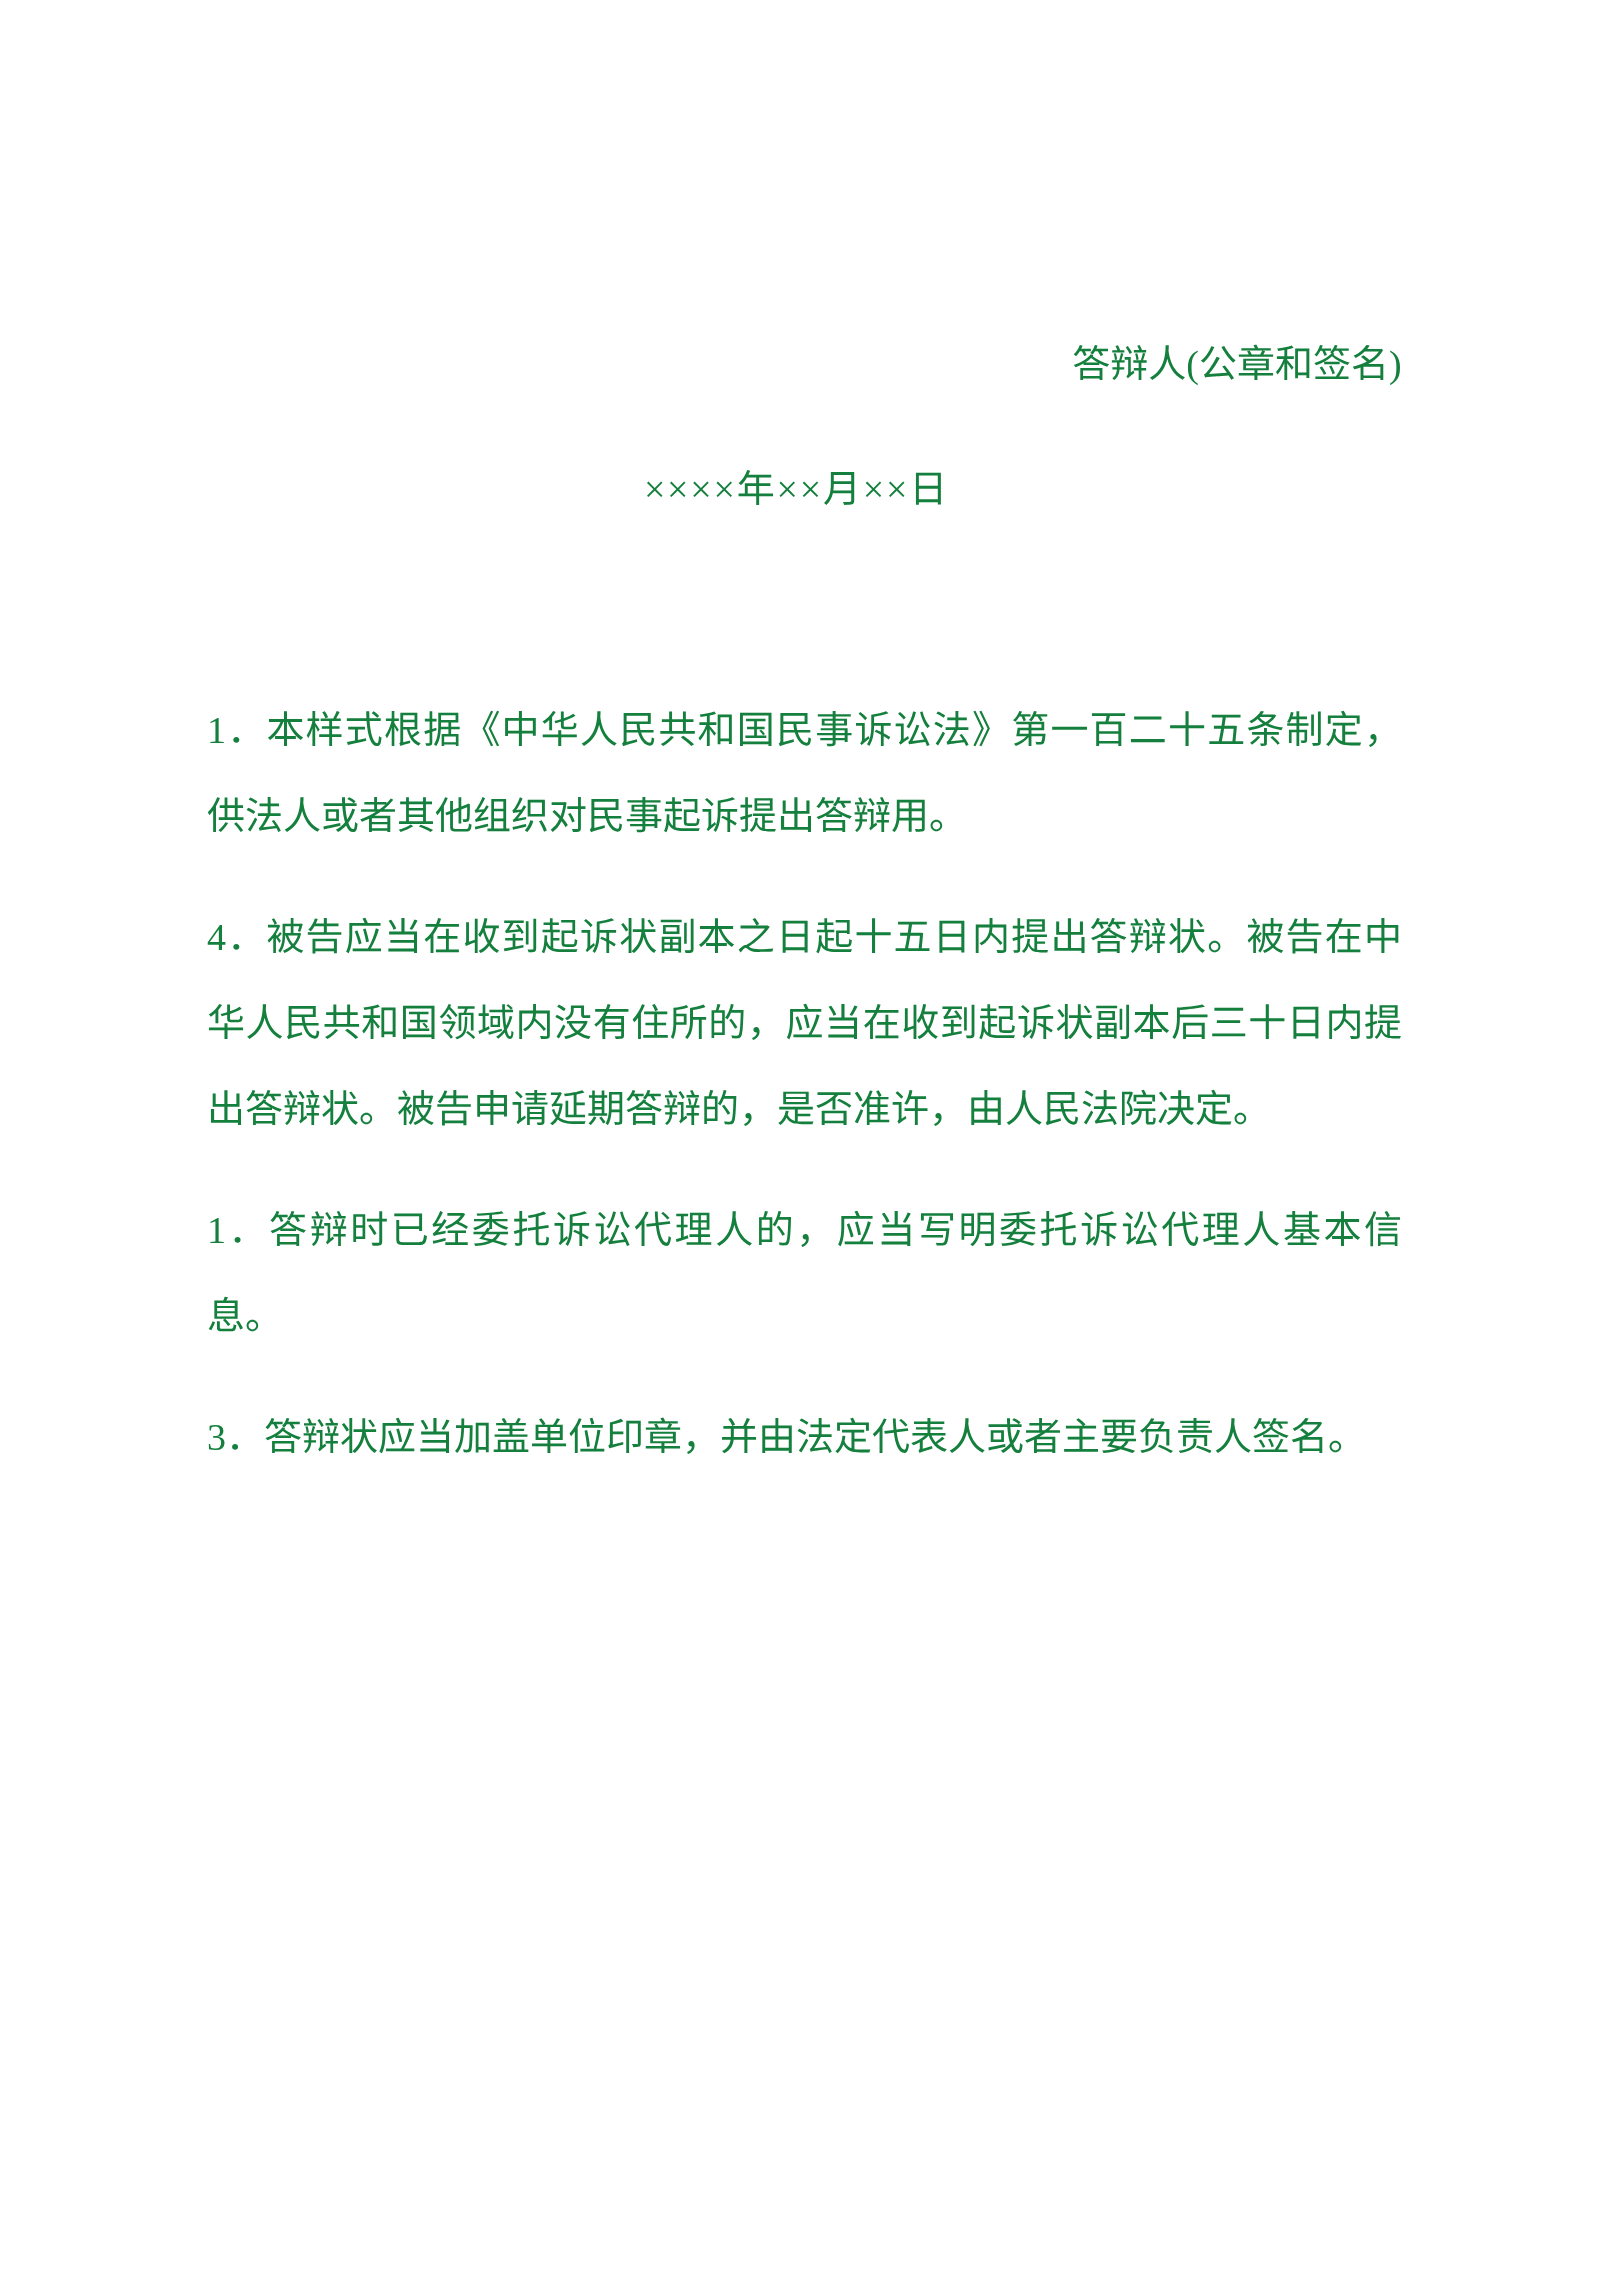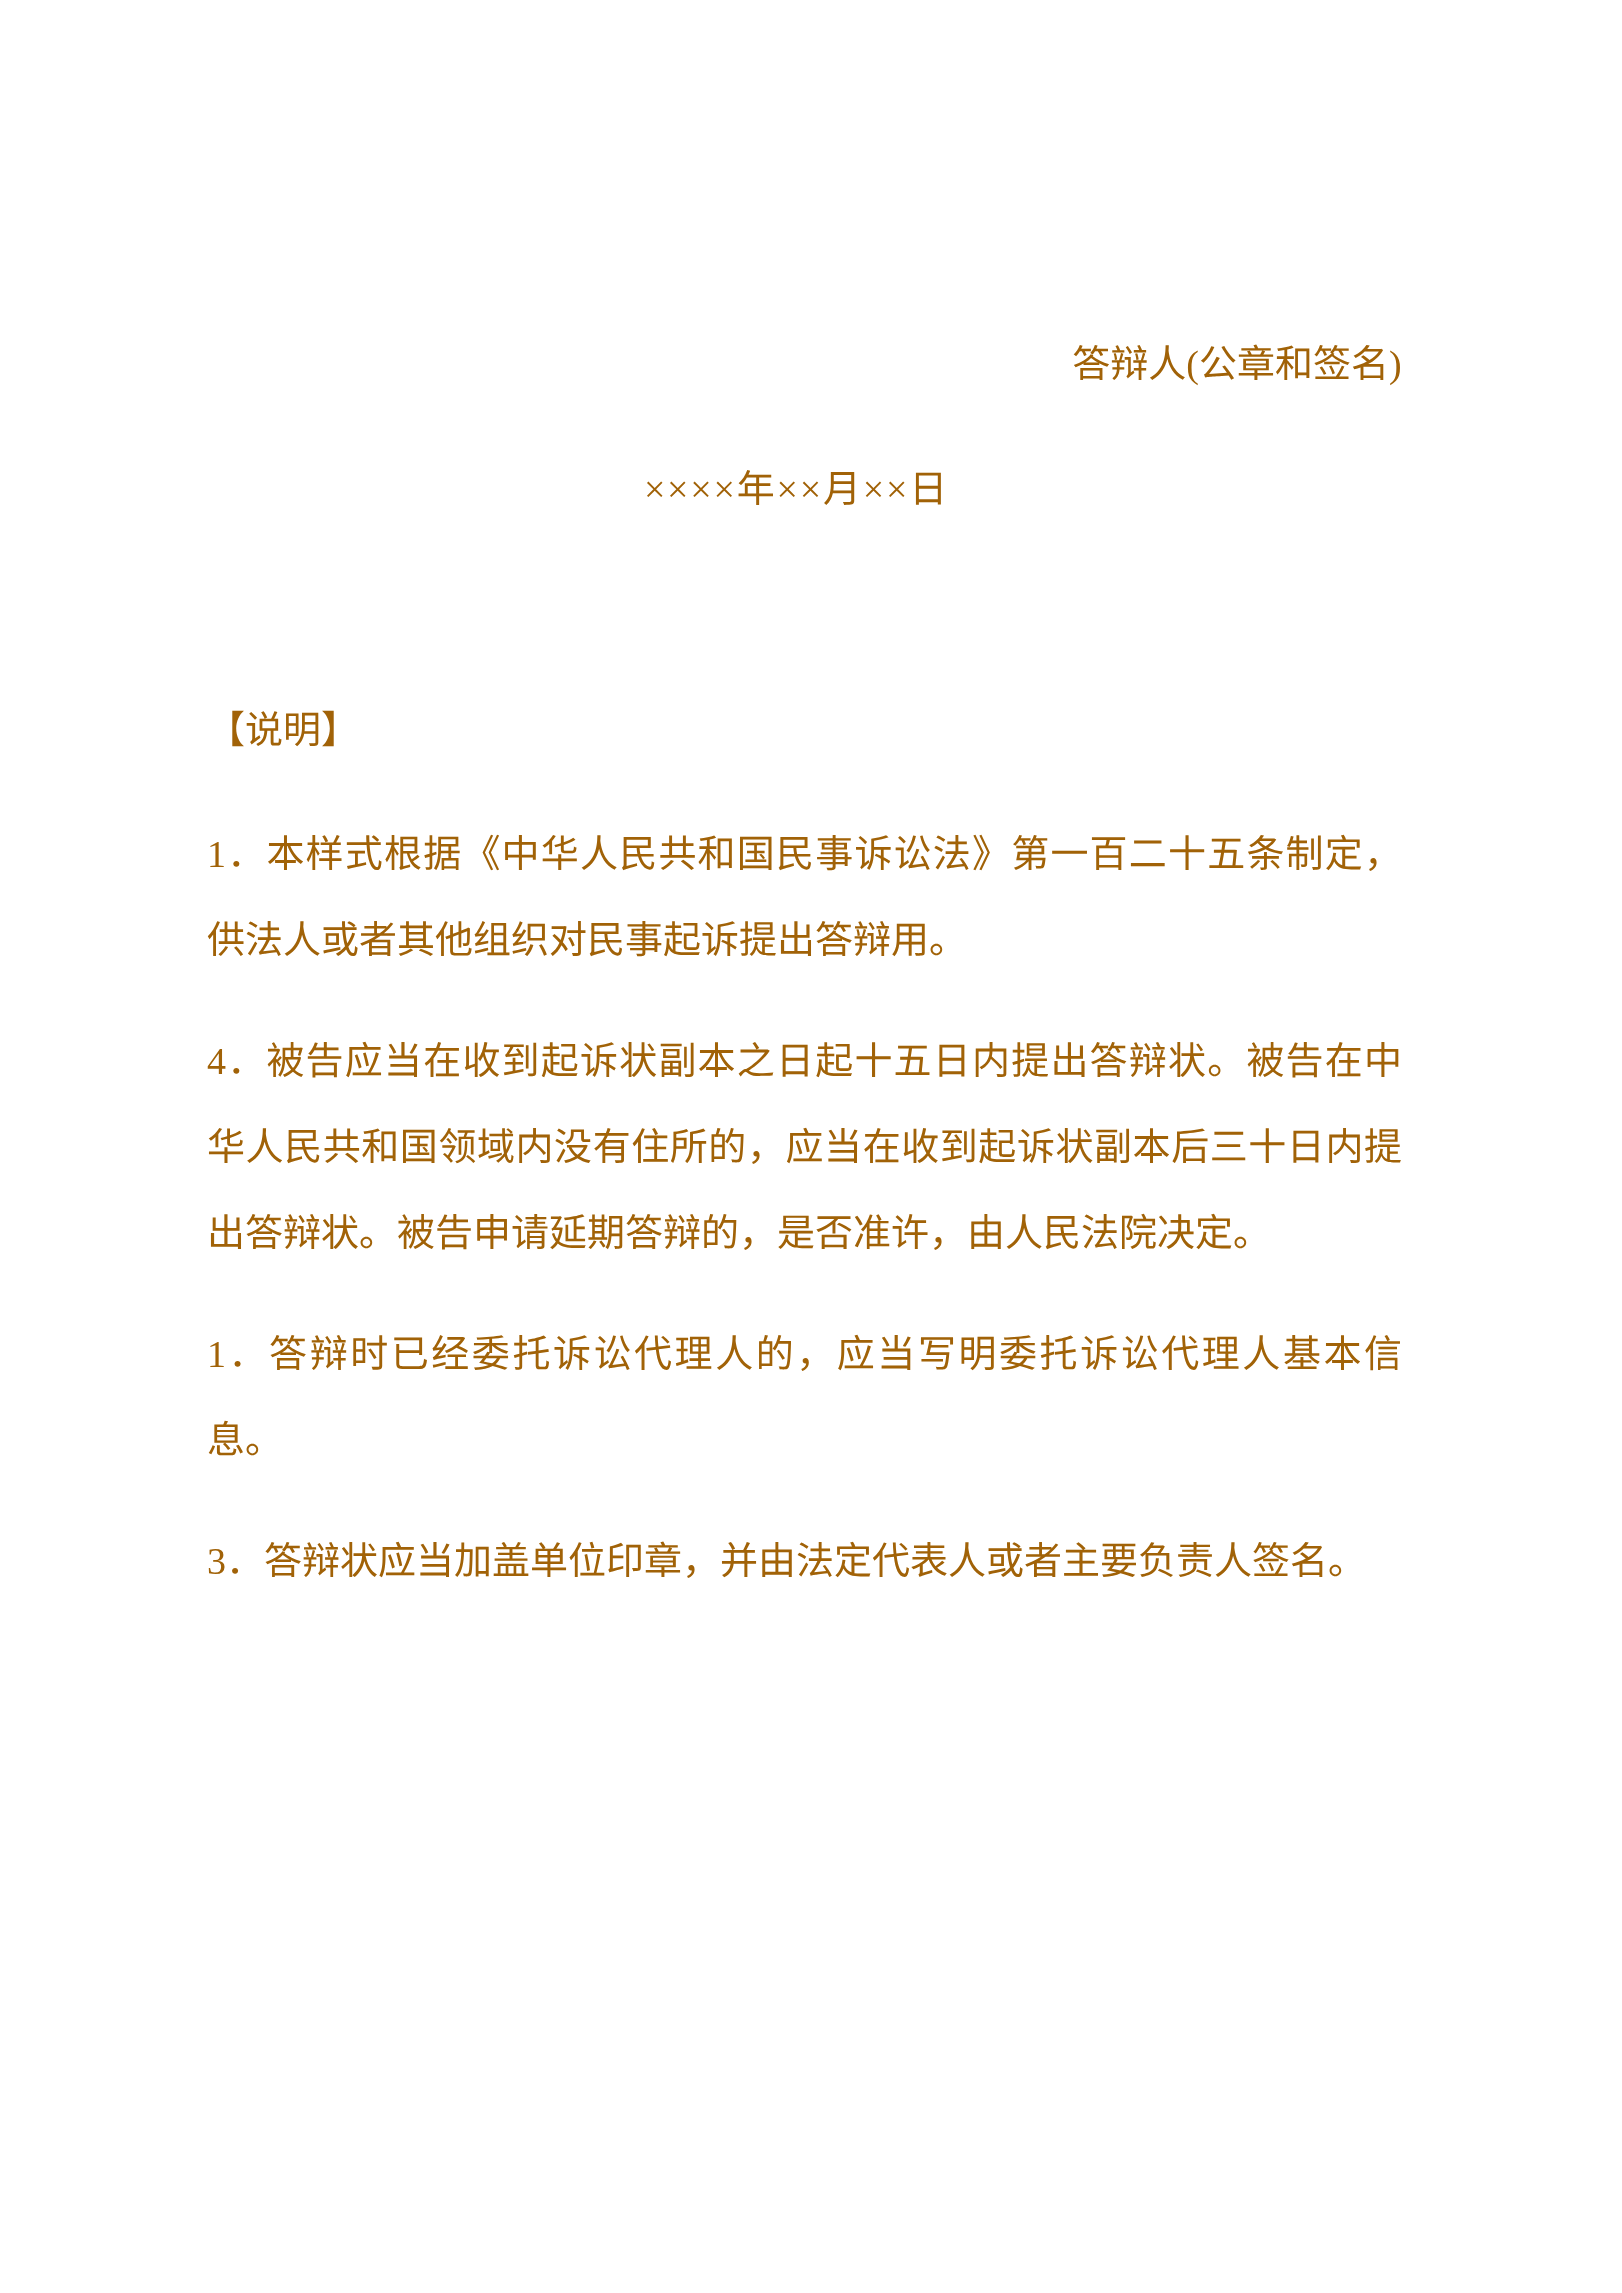--- a/index.html
+++ b/index.html
@@ -10,21 +10,21 @@
   .page {
     position: relative;
     width: 1623px;
     height: 2238px;
     background: #ffffff;
     box-sizing: border-box;
     padding: 321px 205px 0 207px;
     font-family: "Liberation Serif", "DejaVu Serif", serif;
     font-size: 38px;
     line-height: 86px;
-    color: #a16207;
+    color: #15803d;
     overflow: hidden;
   }
   .sig-line {
     text-align: right;
     padding-right: 16.4px;
     margin: 0 0 39px 0;
     white-space: nowrap;
   }
   .date-line {
     text-align: center;
@@ -48,21 +48,20 @@
 </style>
 </head>
 <body>
 
 <div class="page">
 
   <div class="sig-line">答辩人(公章和签名)</div>
 
   <div class="date-line">××××年××月××日</div>
 
-  <div class="notes-heading">【说明】</div>
 
   <div class="note-para">1．本样式根据《中华人民共和国民事诉讼法》第一百二十五条制定，供法人或者其他组织对民事起诉提出答辩用。</div>
 
   <div class="note-para">4．被告应当在收到起诉状副本之日起十五日内提出答辩状。被告在中华人民共和国领域内没有住所的，应当在收到起诉状副本后三十日内提出答辩状。被告申请延期答辩的，是否准许，由人民法院决定。</div>
 
   <div class="note-para">1．答辩时已经委托诉讼代理人的，应当写明委托诉讼代理人基本信息。</div>
 
   <div class="note-para">3．答辩状应当加盖单位印章，并由法定代表人或者主要负责人签名。</div>
 
 </div>

